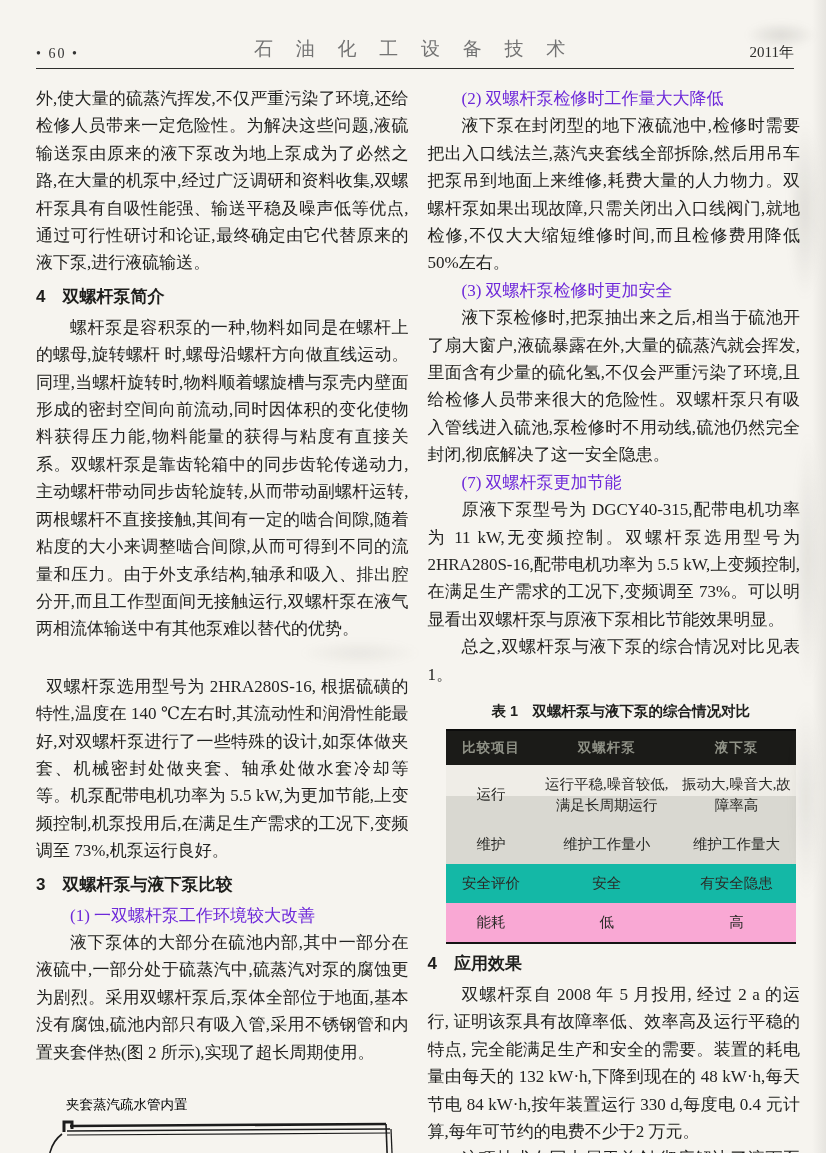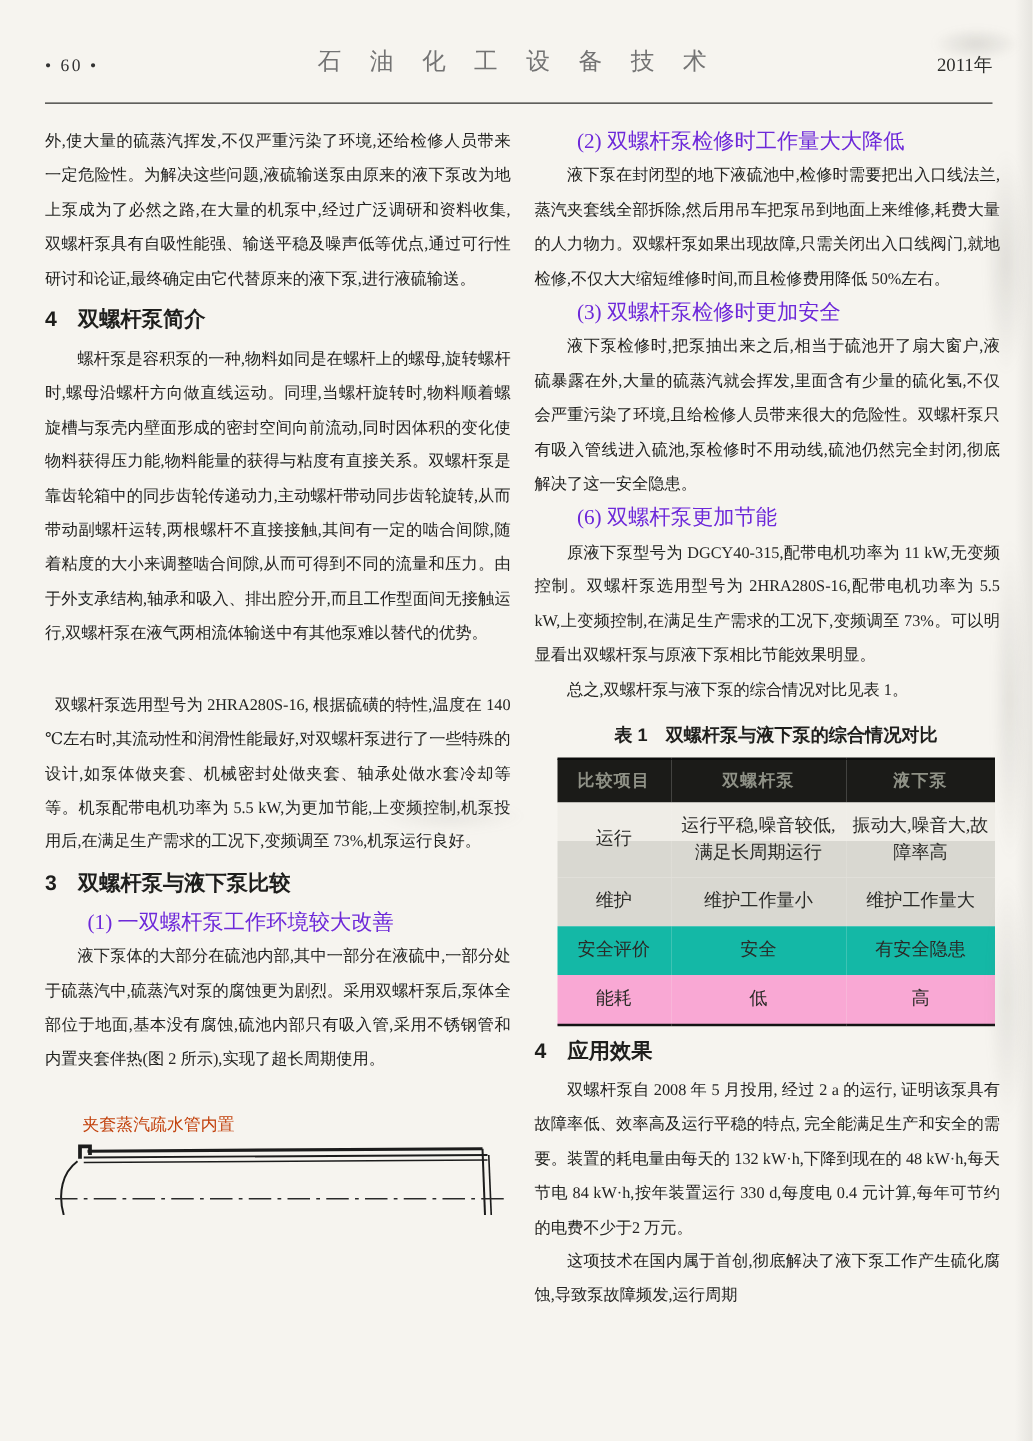--- a/index.html
+++ b/index.html
@@ -16,35 +16,35 @@
   }
   .smudge{position:absolute;border-radius:50%;filter:blur(3px);pointer-events:none;}
   .s1{left:788px;top:120px;width:34px;height:180px;background:radial-gradient(closest-side,rgba(110,110,105,0.16),rgba(110,110,105,0));}
   .s2{left:794px;top:430px;width:28px;height:260px;background:radial-gradient(closest-side,rgba(110,110,105,0.14),rgba(110,110,105,0));}
   .s3{left:790px;top:700px;width:32px;height:200px;background:radial-gradient(closest-side,rgba(110,110,105,0.13),rgba(110,110,105,0));}
   .s4{left:746px;top:22px;width:70px;height:26px;background:radial-gradient(closest-side,rgba(100,100,95,0.18),rgba(100,100,95,0));}
   .s5{left:300px;top:640px;width:120px;height:26px;background:radial-gradient(closest-side,rgba(120,120,112,0.10),rgba(120,120,112,0));}
 
   .page-header{
     display:flex;justify-content:space-between;align-items:flex-end;
-    margin:36px 32px 0 36px;padding-bottom:20px;
+    margin:36px 32px 0 36px;padding-bottom:6px;
     border-bottom:1.6px solid #2e2e2c;
   }
   .page-num{font-size:14px;letter-spacing:2px;color:#333;}
   .journal-title{
     font-size:19px;font-weight:400;letter-spacing:9px;color:#737373;
     font-family:"Liberation Serif","DejaVu Serif",serif;
   }
   .year{font-size:15px;color:#2d2d2b;}
 
   .columns{display:flex;gap:19px;margin:16px 26px 0 36px;}
   .col{flex:1;min-width:0;}
 
   p.para{
-    margin:0;font-size:13px;line-height:27.4px;text-align:justify;
+    margin:0;font-size:17px;line-height:27.4px;text-align:justify;
     text-indent:2em;color:#232321;
   }
   p.no-indent{text-indent:0;}
   p.half-indent{text-indent:0.6em;}
   p.gap-top{margin-top:30px;}
   .sec-heading{
     font-family:"Liberation Sans","DejaVu Sans",sans-serif;
     font-weight:700;font-size:17px;line-height:27px;margin:6px 0 4px;
     color:#1e1e1c;
   }
@@ -71,21 +71,21 @@
     line-height:21px;
   }
   tr.r1{background:linear-gradient(#efede7 52%,#d9d8d1 52%);}
   tr.r2{background:#d9d8d1;}
   tr.r3{background:#14b8a6;}
   tr.r4{background:#f9a8d4;}
   table.cmp col.c1{width:26%;} table.cmp col.c2{width:40%;} table.cmp col.c3{width:34%;}
 
   .figure-block{margin:30px 0 0 6px;}
   .figure-label{
-    font-size:13.5px;color:#c2410c;margin:0 0 3px 24px;
+    font-size:13.5px;color:#000000;margin:0 0 3px 24px;
     font-family:"Liberation Sans","DejaVu Sans",sans-serif;
   }
   .figure-block svg{display:block;}
 </style>
 </head>
 <body>
 
 <div class="smudge s1"></div>
 <div class="smudge s2"></div>
 <div class="smudge s3"></div>
@@ -122,21 +122,21 @@
         <line x1="2" y1="47" x2="366" y2="47" stroke="#2a2a2a" stroke-width="1.2" stroke-dasharray="18 5 3 5"></line>
       </svg>
     </div>
   </div>
 
   <div class="col">
     <p class="item-heading">(2) 双螺杆泵检修时工作量大大降低</p>
     <p class="para">液下泵在封闭型的地下液硫池中,检修时需要把出入口线法兰,蒸汽夹套线全部拆除,然后用吊车把泵吊到地面上来维修,耗费大量的人力物力。双螺杆泵如果出现故障,只需关闭出入口线阀门,就地检修,不仅大大缩短维修时间,而且检修费用降低 50%左右。</p>
     <p class="item-heading">(3) 双螺杆泵检修时更加安全</p>
     <p class="para">液下泵检修时,把泵抽出来之后,相当于硫池开了扇大窗户,液硫暴露在外,大量的硫蒸汽就会挥发,里面含有少量的硫化氢,不仅会严重污染了环境,且给检修人员带来很大的危险性。双螺杆泵只有吸入管线进入硫池,泵检修时不用动线,硫池仍然完全封闭,彻底解决了这一安全隐患。</p>
-    <p class="item-heading">(6) 双螺杆泵更加节能</p>
+    <p class="item-heading">(7) 双螺杆泵更加节能</p>
     <p class="para">原液下泵型号为 DGCY40-315,配带电机功率为 11 kW,无变频控制。双螺杆泵选用型号为 2HRA280S-16,配带电机功率为 5.5 kW,上变频控制,在满足生产需求的工况下,变频调至 73%。可以明显看出双螺杆泵与原液下泵相比节能效果明显。</p>
     <p class="para">总之,双螺杆泵与液下泵的综合情况对比见表 1。</p>
 
     <div class="table-block">
       <p class="table-caption">表 1　双螺杆泵与液下泵的综合情况对比</p>
       <table class="cmp">
         <colgroup>
             <col class="c1">
             <col class="c2">
             <col class="c3">

